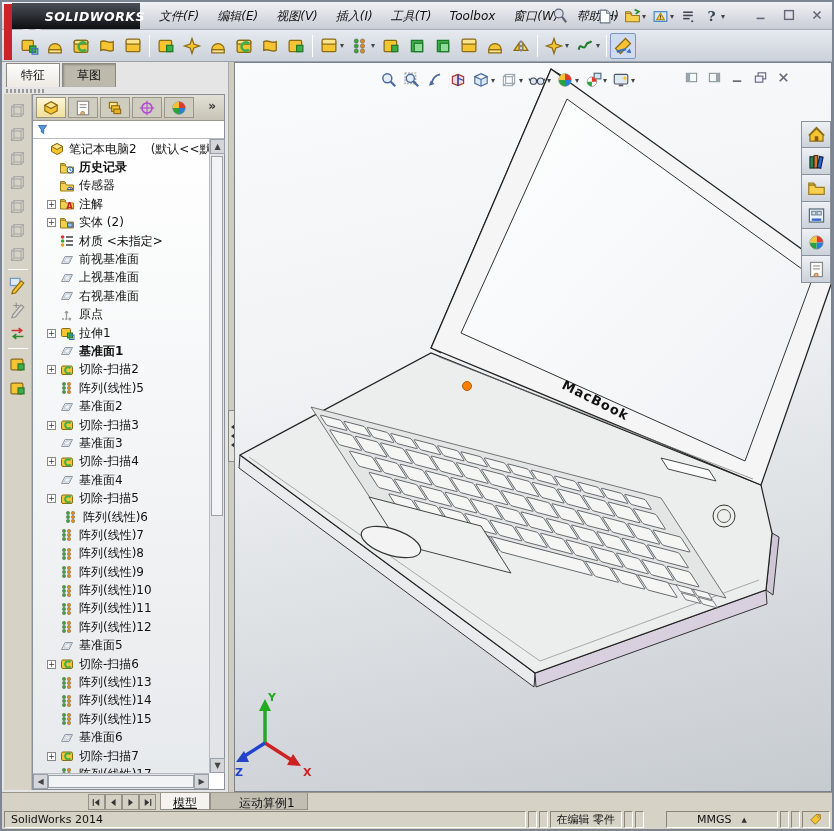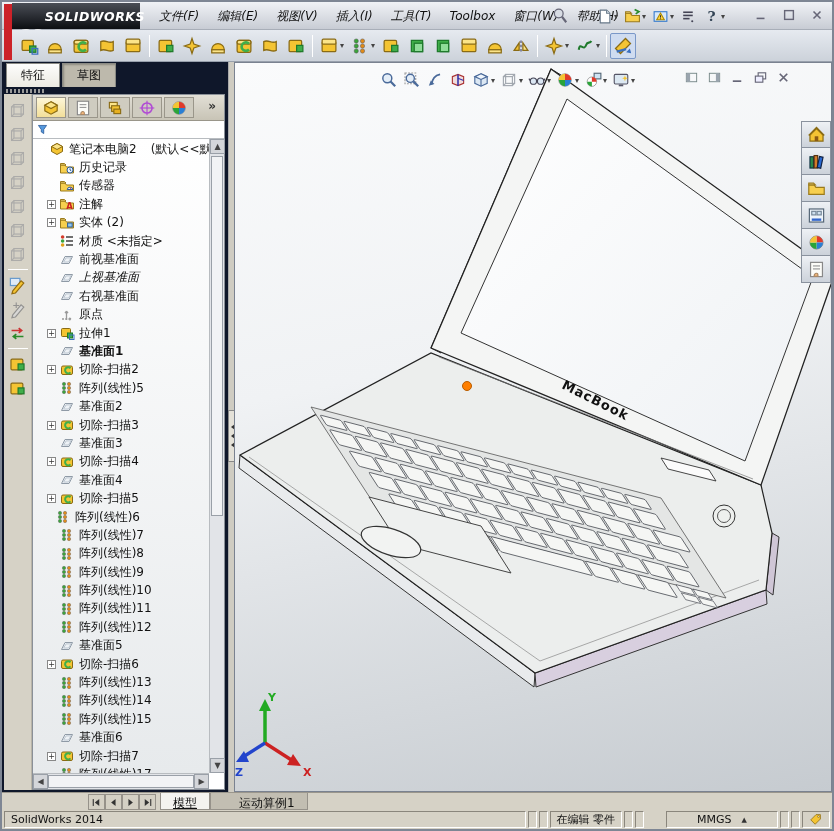--- a/index.html
+++ b/index.html
@@ -31,21 +31,21 @@
   
   #toolbar{position:absolute;left:0;top:28px;right:0;height:32px;
     background:linear-gradient(#e6eaf0,#ccd2da);border-bottom:1px solid #98a0ac;
     display:flex;align-items:center;padding-left:14px;}
   .tbtn{display:flex;align-items:center;height:26px;padding:2px;border:1px solid transparent;border-radius:2px;}
   .tbtn svg{width:20px;height:20px;}
   .tbtn.pressed{background:#cfdcf0;border:1px solid #7a98c8;}
   .tsep{width:1px;height:22px;background:#9aa2ae;margin:0 3px;border-right:1px solid #fff;}
   
   #main{position:absolute;left:0;top:60px;width:830px;height:730px;background:#d6d2c6;}
-  #leftpanel{position:absolute;left:0;top:0;width:226px;height:730px;background:#0f172a;}
+  #leftpanel{position:absolute;left:0;top:0;width:226px;height:730px;background:#e5e5e5;}
   #paneltabs{position:absolute;left:4px;top:1px;height:24px;display:flex;align-items:flex-end;}
   .ptab{padding:3px 14px;border:1px solid #8a8a84;border-bottom:none;margin-right:2px;}
   .ptab.active{background:linear-gradient(#fdfdfc,#eceae2);position:relative;z-index:2;}
   .ptab.inactive{background:#bdb9ac;box-shadow:inset 1px 1px 2px rgba(0,0,0,.25);}
   #griprow{position:absolute;left:4px;top:27px;width:40px;height:4px;
     background:repeating-linear-gradient(90deg,#999 0 2px,transparent 2px 4px);}
   #leftstrip{position:absolute;left:2px;top:32px;width:28px;bottom:2px;background:#d6d2c6;
     border-right:1px solid #b8b4a8;display:flex;flex-direction:column;align-items:center;padding-top:4px;}
   .sbtn{width:24px;height:24px;display:grid;place-items:center;}
   .sbtn svg{width:19px;height:19px;}
@@ -504,21 +504,21 @@
         <div id="tree">
             <div class="trow root">
               <span class="noexp"></span>
               <span class="ticon"><svg viewBox="0 0 16 16">
                   <path d="M8 2.5 L13.5 5.5 L13.5 10.5 L8 13.5 L2.5 10.5 L2.5 5.5 Z" fill="#f4c433" stroke="#8a6b14"></path>
                   <path d="M8 2.5 L13.5 5.5 L8 8.5 L2.5 5.5 Z" fill="#fbe489" stroke="#8a6b14"></path>
                 </svg></span>
               <span class="tlabel">笔记本电脑2</span>
               <span class="root-suffix">(默认&lt;&lt;默认&gt;_</span>
             </div>
-            <div class="trow" style="padding-left: 14px;">
+            <div class="trow" style="padding-left: 14px; font-weight: bold;">
               <span class="noexp"></span>
               <span class="ticon"><svg viewBox="0 0 16 16">
                   <path d="M1.5 5 L6 5 L7.5 7 L14.5 7 L14.5 13 L1.5 13 Z" fill="#f7cf4e" stroke="#9a7a1c"></path>
                   <path d="M1.5 5 L1.5 3.5 L5.5 3.5 L7 5 Z" fill="#fbe489" stroke="#9a7a1c"></path>
                   <circle cx="11" cy="10" r="3" fill="#eef4fb" stroke="#2a5a9a"></circle>
                   <path d="M11 8.4 V10 L12.3 10.9" stroke="#2a5a9a" fill="none"></path>
                 </svg></span>
               <span class="tlabel">历史记录</span>
             </div>
             <div class="trow" style="padding-left: 14px;">
@@ -564,21 +564,21 @@
               <span class="tlabel">材质 &lt;未指定&gt;</span>
             </div>
             <div class="trow" style="padding-left: 14px;">
               <span class="noexp"></span>
               <span class="ticon"><svg viewBox="0 0 16 16">
                   <path d="M2.5 11.5 L6 4.5 L13.5 4.5 L10 11.5 Z" fill="#eef2f6" stroke="#8f9aa6"></path>
                   <path d="M4.6 10 L7.1 5.9 L12 5.9 L9.5 10 Z" fill="none" stroke="#bcc6d0"></path>
                 </svg></span>
               <span class="tlabel">前视基准面</span>
             </div>
-            <div class="trow" style="padding-left: 14px; font-style: italic;">
+            <div class="trow" style="padding-left: 14px;">
               <span class="noexp"></span>
               <span class="ticon"><svg viewBox="0 0 16 16">
                   <path d="M2.5 11.5 L6 4.5 L13.5 4.5 L10 11.5 Z" fill="#eef2f6" stroke="#8f9aa6"></path>
                   <path d="M4.6 10 L7.1 5.9 L12 5.9 L9.5 10 Z" fill="none" stroke="#bcc6d0"></path>
                 </svg></span>
               <span class="tlabel">上视基准面</span>
             </div>
             <div class="trow" style="padding-left: 14px;">
               <span class="noexp"></span>
               <span class="ticon"><svg viewBox="0 0 16 16">
@@ -677,21 +677,21 @@
               <span class="tlabel">基准面4</span>
             </div>
             <div class="trow" style="padding-left: 14px;">
               <span class="exp">+</span>
               <span class="ticon"><svg viewBox="0 0 16 16">
                   <rect x="2.5" y="4" width="11" height="8.5" rx="1.5" fill="#f4c433" stroke="#8a6b14"></rect>
                   <path d="M11.5 6.2 A3.1 3.1 0 1 0 11.5 10.4" stroke="#3fae49" stroke-width="2" fill="none"></path>
                 </svg></span>
               <span class="tlabel">切除-扫描5</span>
             </div>
-            <div class="trow" style="padding-left: 10px;">
+            <div class="trow" style="padding-left: 18px;">
               <span class="noexp"></span>
               <span class="ticon"><svg viewBox="0 0 16 16">
                   <g>
                     <circle cx="5" cy="4" r="1.7" fill="#3aa43a" stroke="#555" stroke-width=".4"></circle>
                     <circle cx="5" cy="8" r="1.7" fill="#3aa43a" stroke="#555" stroke-width=".4"></circle>
                     <circle cx="5" cy="12" r="1.7" fill="#3aa43a" stroke="#555" stroke-width=".4"></circle>
                     <circle cx="10" cy="4" r="1.7" fill="#e08a1a" stroke="#555" stroke-width=".4"></circle>
                     <circle cx="10" cy="8" r="1.7" fill="#e08a1a" stroke="#555" stroke-width=".4"></circle>
                     <circle cx="10" cy="12" r="1.7" fill="#e08a1a" stroke="#555" stroke-width=".4"></circle>
                   </g>

